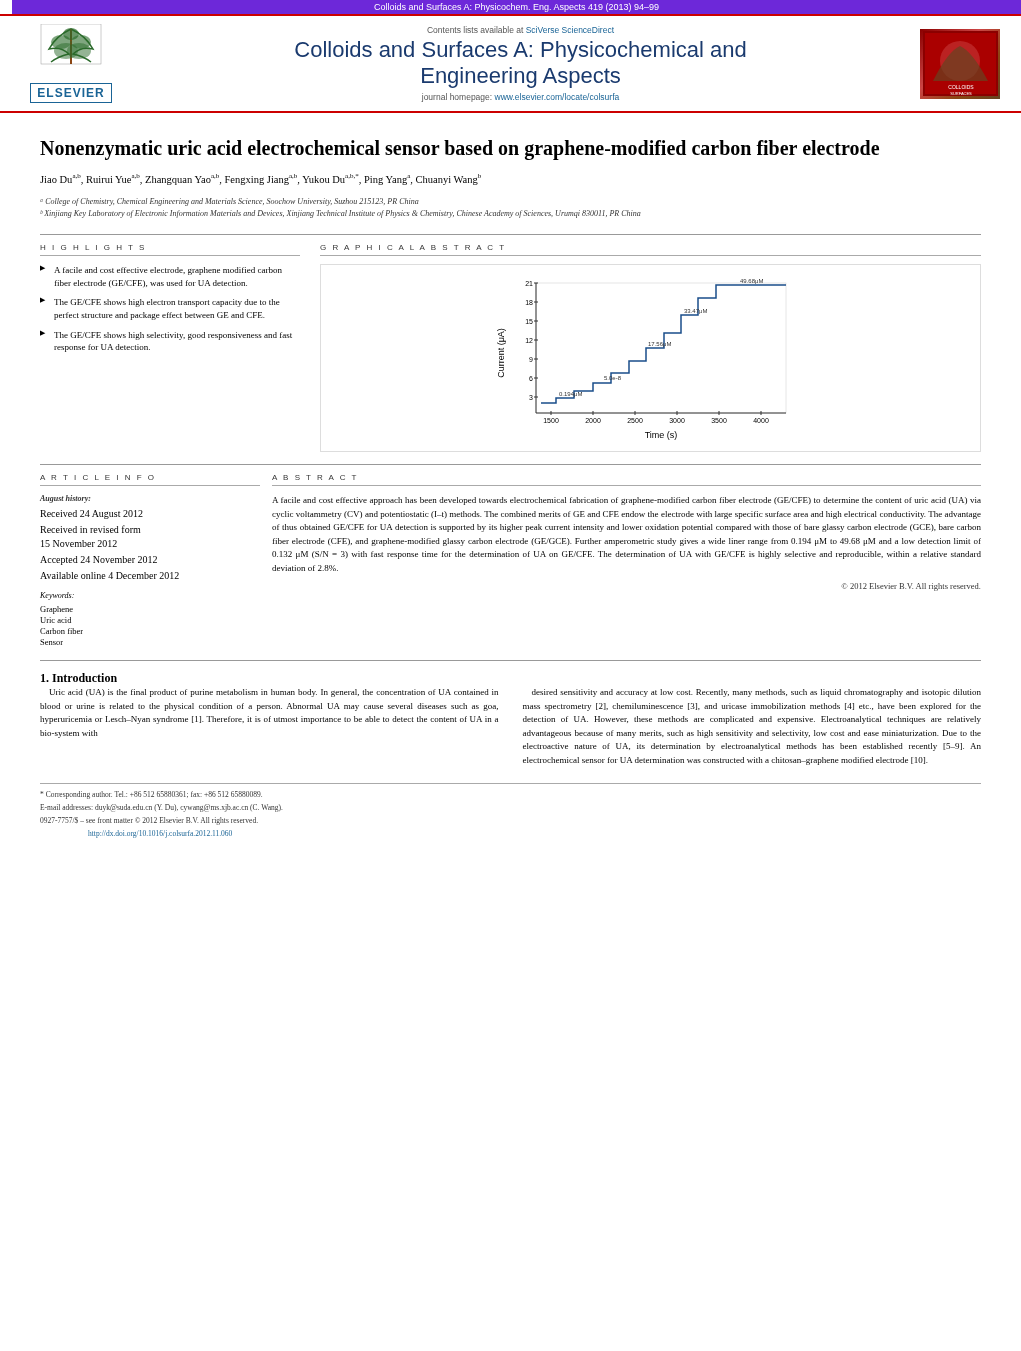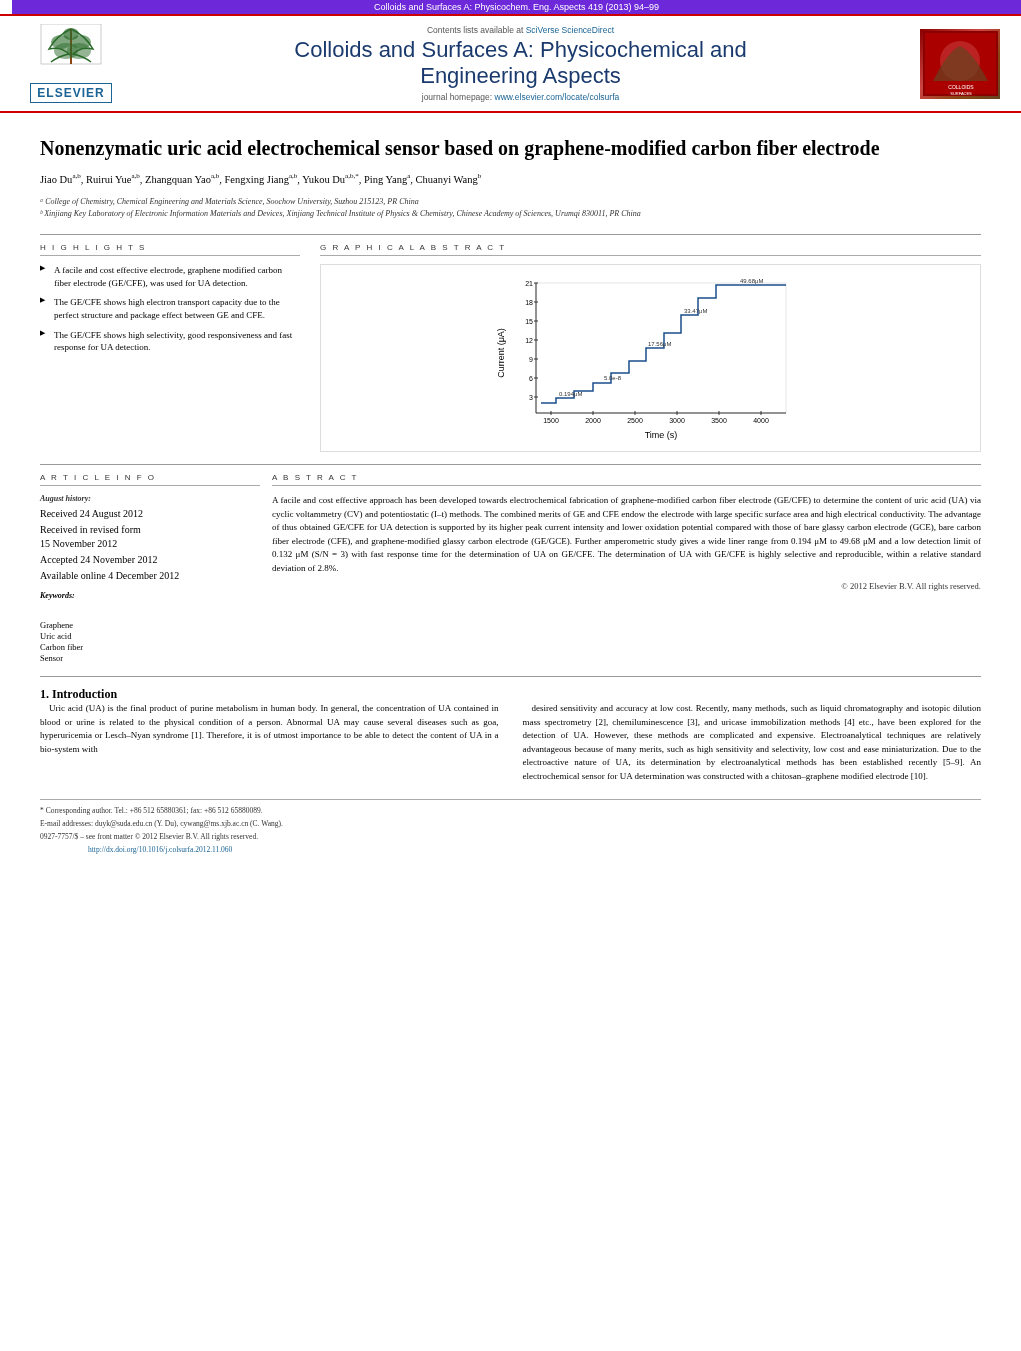--- a/index.html
+++ b/index.html
@@ -207,22 +207,22 @@
       font-size: 10px;
       margin-bottom: 2px;
       line-height: 1.4;
     }
     .keywords-section {
       margin-top: 8px;
     }
     .keywords-section .kw-label {
       font-size: 8px;
       font-style: italic;
-      font-weight: bold;
-      margin-bottom: 20px;
+      font-weight: normal;
+      margin-bottom: 4px;
     }
     .keywords-section .kw-item {
       font-size: 8.5px;
       margin-bottom: 1px;
     }
 
     .abstract-text {
       font-size: 9px;
       line-height: 1.5;
       text-align: justify;

